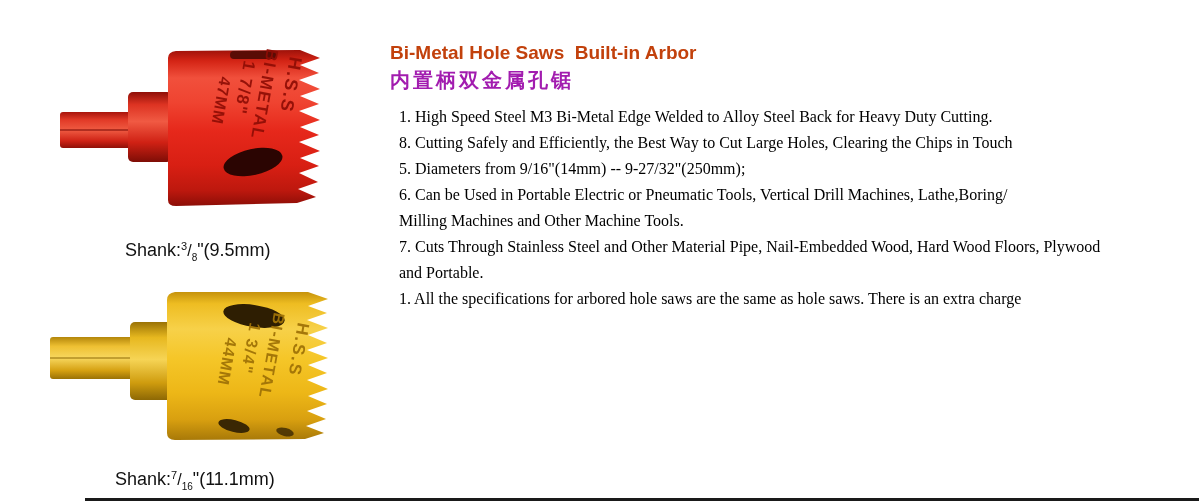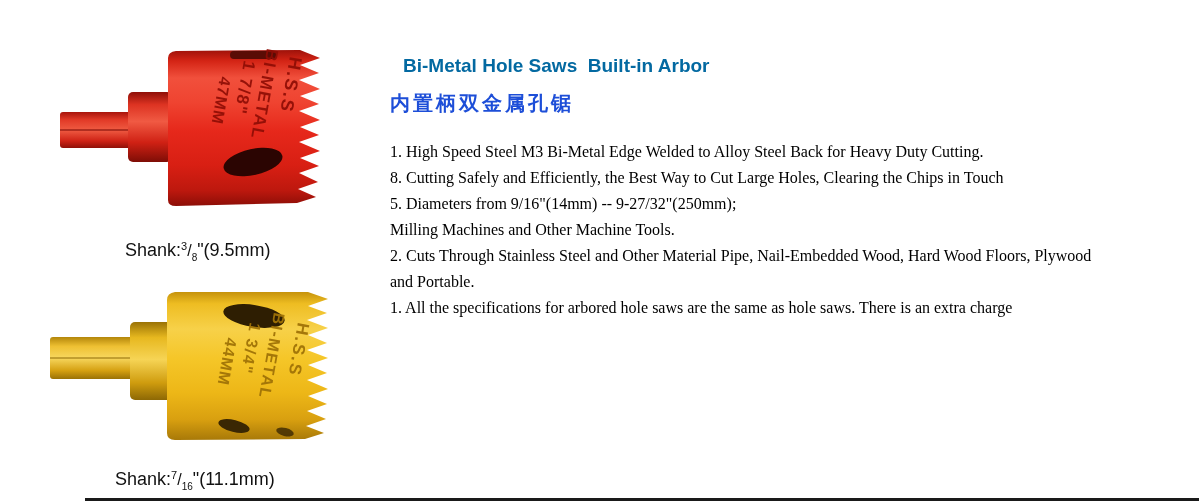--- a/index.html
+++ b/index.html
@@ -20,29 +20,29 @@
     white-space:pre;
   }
   .shank-red { left:105px; top:219px; }
   .shank-yellow { left:95px; top:448px; }
   .frac-num { font-size:11px; vertical-align:6px; }
   .frac-slash { font-size:16px; }
   .frac-den { font-size:10px; vertical-align:-5px; }
 
   .content { position:absolute; left:390px; top:42px; width:790px; }
   .title-en {
-    margin:13px; font:bold 19px "Liberation Sans", sans-serif;
-    color:#0369a1; white-space:pre; letter-spacing:0px;
+    margin:0; font:bold 19px "Liberation Sans", sans-serif;
+    color:#c2410c; white-space:pre; letter-spacing:0px;
   }
   .title-zh {
-    margin:3px 0 22px 0; font:bold 20px "Liberation Sans", sans-serif;
-    color:#1d4ed8; letter-spacing:3px; white-space:pre;
+    margin:3px 0 10px 0; font:bold 20px "Liberation Sans", sans-serif;
+    color:#a21caf; letter-spacing:3px; white-space:pre;
   }
   .features { font-family:"Liberation Serif", serif; font-size:16px; color:#000; }
-  .feat-line { height:26px; line-height:26px; white-space:pre; }
+  .feat-line { height:26px; line-height:26px; white-space:pre;margin-left:9px; }
 
   .engrave-red  { fill:var(--red_engrave,#8f0d05); opacity:0.92; }
   .engrave-yel  { fill:var(--yellow_engrave,#a07307); opacity:0.95; }
   .engrave-txt  { font-family:"Liberation Sans", sans-serif; font-weight:bold; }
 
   .bottom-rule {
     position:absolute; left:85px; top:498px; width:1114px; height:3px;
     background:#1a1a1a;
   }
 </style>
@@ -161,21 +161,22 @@
     <span>Shank:</span><span class="frac-num">7</span><span class="frac-slash">/</span><span class="frac-den">16</span><span>"(11.1mm)</span>
   </div>
 
   <div class="content">
     <h1 class="title-en">Bi-Metal Hole Saws  Built-in Arbor</h1>
     <h2 class="title-zh">内置柄双金属孔锯</h2>
     <div class="features">
       <div class="feat-line">1. High Speed Steel M3 Bi-Metal Edge Welded to Alloy Steel Back for Heavy Duty Cutting.</div>
       <div class="feat-line">8. Cutting Safely and Efficiently, the Best Way to Cut Large Holes, Clearing the Chips in Touch</div>
       <div class="feat-line">5. Diameters from 9/16"(14mm) -- 9-27/32"(250mm);</div>
+      <div class="feat-line">6. Can be Used in Portable Electric or Pneumatic Tools, Vertical Drill Machines, Lathe,Boring/</div>
       <div class="feat-line">Milling Machines and Other Machine Tools.</div>
-      <div class="feat-line">2. Cuts Through Stainless Steel and Other Material Pipe, Nail-Embedded Wood, Hard Wood Floors, Plywood</div>
+      <div class="feat-line">7. Cuts Through Stainless Steel and Other Material Pipe, Nail-Embedded Wood, Hard Wood Floors, Plywood</div>
       <div class="feat-line">and Portable.</div>
       <div class="feat-line">1. All the specifications for arbored hole saws are the same as hole saws. There is an extra charge</div>
     </div>
   </div>
 
   <div class="bottom-rule"></div>
 </div>
 
 </body></html>

